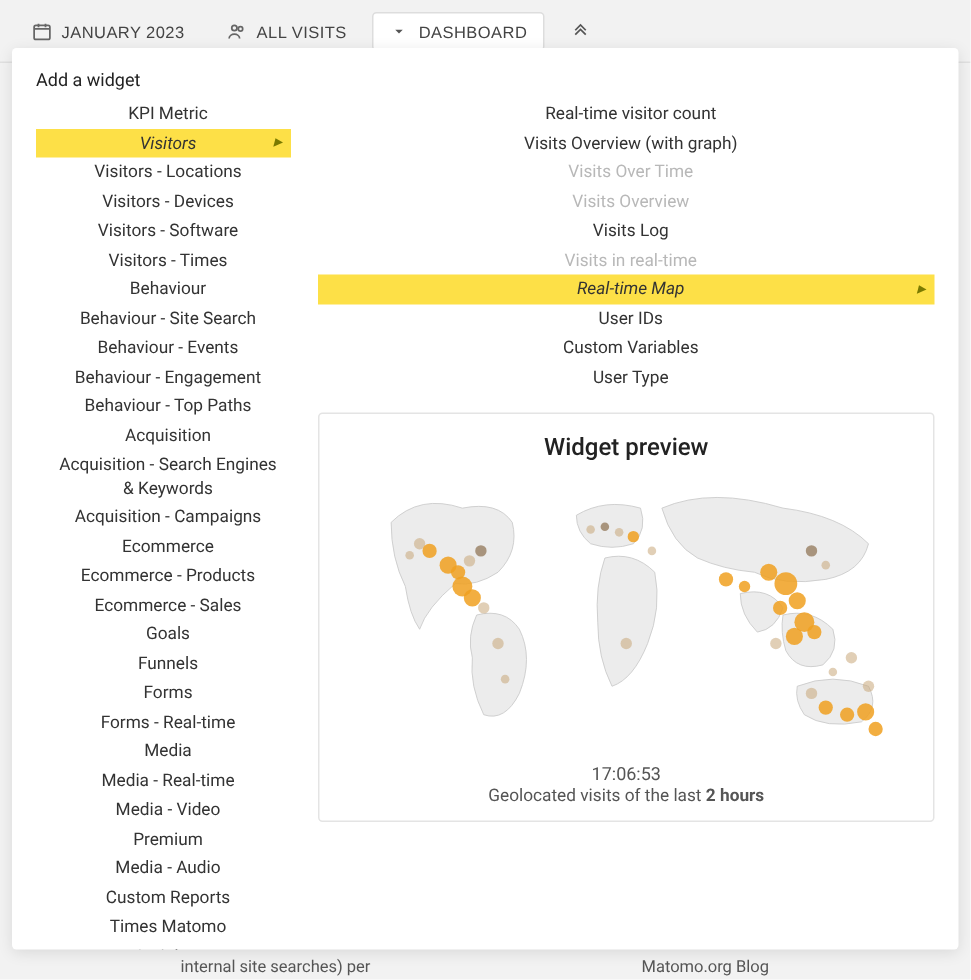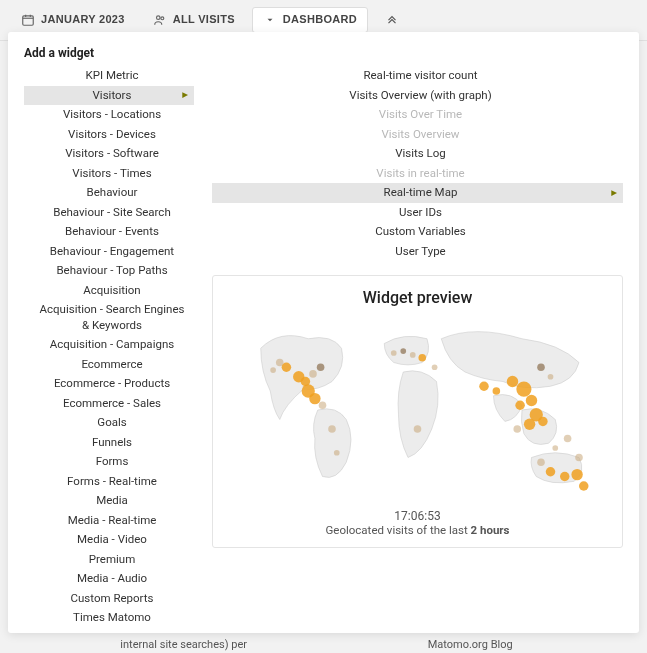--- a/index.html
+++ b/index.html
@@ -17,29 +17,29 @@
   .topbar {
     display: flex;
     align-items: center;
     gap: 6px;
     padding: 6px 10px;
     background: #f2f2f2;
     border-bottom: 1px solid #e0e0e0;
   }
   .tb-btn {
     display: inline-flex;
-    align-items: flex-start;
+    align-items: flex-end;
     gap: 6px;
     background: #fff;
     border: 1px solid #ddd;
     border-radius: 3px;
     padding: 5px 10px;
     color: #444;
     font-size: 11px;
-    font-weight: 700;
+    font-weight: 400;
     letter-spacing: 0.3px;
     cursor: pointer;
   }
   .tb-btn.flat {
     background: transparent;
     border: 1px solid transparent;
   }
   .tb-icon { width: 14px; height: 14px; display:inline-flex; align-items:center; justify-content:center; }
   .panel {
     position: absolute;
@@ -47,21 +47,21 @@
     right: 8px;
     top: 32px;
     bottom: 20px;
     background: #fff;
     box-shadow: 0 2px 10px rgba(0,0,0,0.1);
     border-radius: 3px;
     padding: 14px 16px 16px 16px;
     overflow: hidden;
   }
   .section-title {
-    font-weight: 700;
+    font-weight: 400;
     font-size: 12px;
     margin-bottom: 6px;
     color: #222;
   }
   .columns {
     display: flex;
     gap: 18px;
   }
   .col-left {
     width: 170px;
@@ -80,21 +80,22 @@
     padding: 2px 6px 2px 12px;
     font-size: 11.5px;
     color: #333;
     cursor: pointer;
     line-height: 1.35;
     border-radius: 0;
     position: relative;
     text-align: center;
   }
   .menu-list li.active {
-    background: #e5e5e5;
+    background: #fde047;
+    font-style: italic;
   }
   .menu-list li.disabled {
     color: #b8b8b8;
     cursor: default;
   }
   .menu-list li .arrow {
     position: absolute;
     right: 6px;
     top: 50%;
     transform: translateY(-50%);

